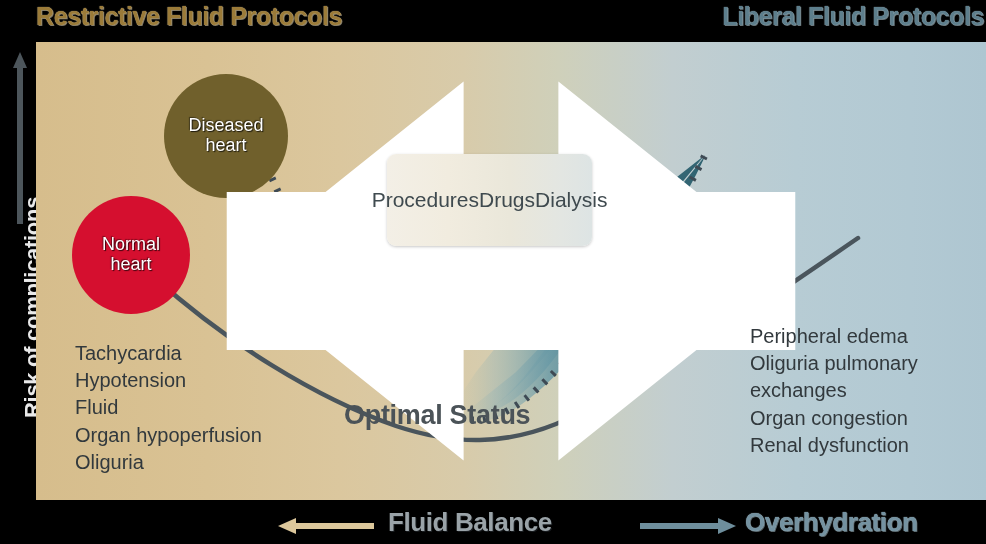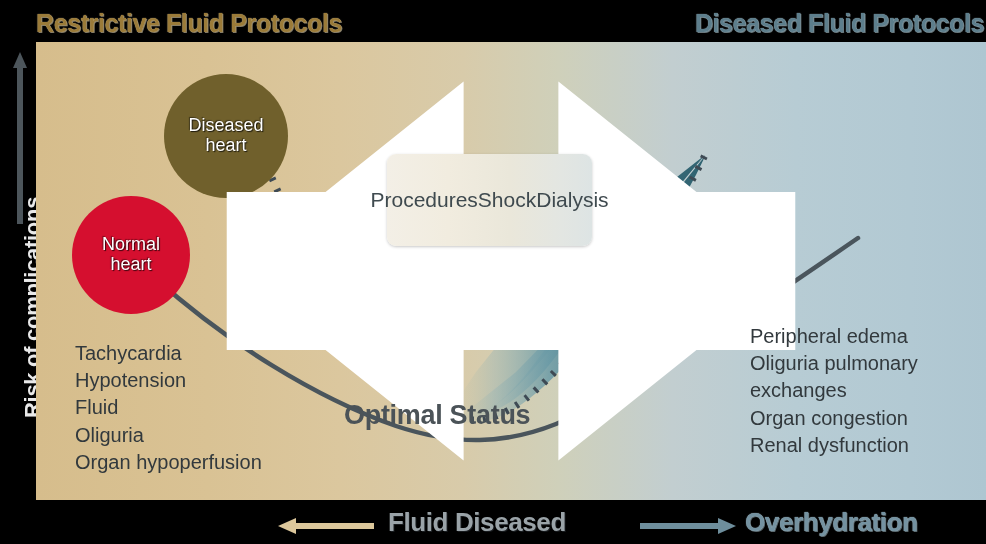--- a/index.html
+++ b/index.html
@@ -6,21 +6,21 @@
   html, body {
     width: 986px; height: 544px;
     background: #000;
     font-family: "Liberation Sans", sans-serif;
     overflow: hidden;
   }
   #root { position: relative; width: 986px; height: 544px; background:#000; }
 
   
   .top-title {
-    position: absolute; top: 9px;
+    position: absolute; top: 2px;
     font-size: 25px; font-weight: bold; letter-spacing: -0.4px;
     white-space: nowrap;
   }
   #title-left  { left: 36px;  color: #9b7b39; text-shadow: 0 0 1px #d9c79a, 1px 1px 0 rgba(230,215,180,.55); }
   #title-right { right: 2px;  color: #5d7e8c; text-shadow: 0 0 1px #b8cdd6, 1px 1px 0 rgba(180,205,215,.55); }
 
   
   #y-arrow {
     position: absolute; left: 12px; top: 52px; width: 16px; height: 172px;
   }
@@ -100,21 +100,21 @@
   #bot-overhydration{ left: 745px; color:#7492a1; text-shadow: 0 0 1px #b8cdd6, 1px 1px 0 rgba(170,198,210,.5); }
   #bot-arrow-left  { position:absolute; left: 278px; top: 516px; }
   #bot-arrow-right { position:absolute; left: 640px; top: 516px; }
 </style>
 </head>
 <body>
 
 <div id="root">
 
   <div class="top-title" id="title-left">Restrictive Fluid Protocols</div>
-  <div class="top-title" id="title-right">Diseased Fluid Protocols</div>
+  <div class="top-title" id="title-right">Liberal Fluid Protocols</div>
 
   <svg id="y-arrow" viewBox="0 0 16 172">
     <polygon points="8,0 15,16 11,16 11,172 5,172 5,16 1,16" fill="#4c555b"></polygon>
   </svg>
   <div id="y-label">Risk of complications</div>
 
   <div id="panel">
 
     <svg viewBox="0 0 950 458">
       <defs>
@@ -169,46 +169,46 @@
 
     <svg class="tx-arrow" id="tx-arrow-left" width="72" height="58" viewBox="0 0 72 58">
       <polygon points="0,29 30,5 30,19 72,19 72,39 30,39 30,53" fill="#ffffff"></polygon>
     </svg>
     <svg class="tx-arrow" id="tx-arrow-right" width="72" height="58" viewBox="0 0 72 58">
       <polygon points="72,29 42,5 42,19 0,19 0,39 42,39 42,53" fill="#ffffff"></polygon>
     </svg>
 
     <div id="treatment-box">
       <span>Procedures</span>
-      <span>Shock</span>
+      <span>Drugs</span>
       <span>Dialysis</span>
     </div>
 
     <div class="sym-list" id="list-left">
       <div>Tachycardia</div>
       <div>Hypotension</div>
       <div>Fluid</div>
+      <div>Organ hypoperfusion</div>
       <div>Oliguria</div>
-      <div>Organ hypoperfusion</div>
     </div>
 
     <div class="sym-list" id="list-right">
       <div>Peripheral edema</div>
       <div>Oliguria pulmonary</div>
       <div>exchanges</div>
       <div>Organ congestion</div>
       <div>Renal dysfunction</div>
     </div>
 
   </div>
 
   <div id="optimal-status">Optimal Status</div>
 
   <div class="bot-label" id="bot-dehydration">Dehydration</div>
-  <div class="bot-label" id="bot-fluidbalance">Fluid Diseased</div>
+  <div class="bot-label" id="bot-fluidbalance">Fluid Balance</div>
   <div class="bot-label" id="bot-overhydration">Overhydration</div>
 
   <svg id="bot-arrow-left" width="96" height="20" viewBox="0 0 96 20">
     <polygon points="0,10 18,2 18,7 96,7 96,13 18,13 18,18" fill="#dcc79b"></polygon>
   </svg>
   <svg id="bot-arrow-right" width="96" height="20" viewBox="0 0 96 20">
     <polygon points="96,10 78,2 78,7 0,7 0,13 78,13 78,18" fill="#6e8e9c"></polygon>
   </svg>
 
 </div>

